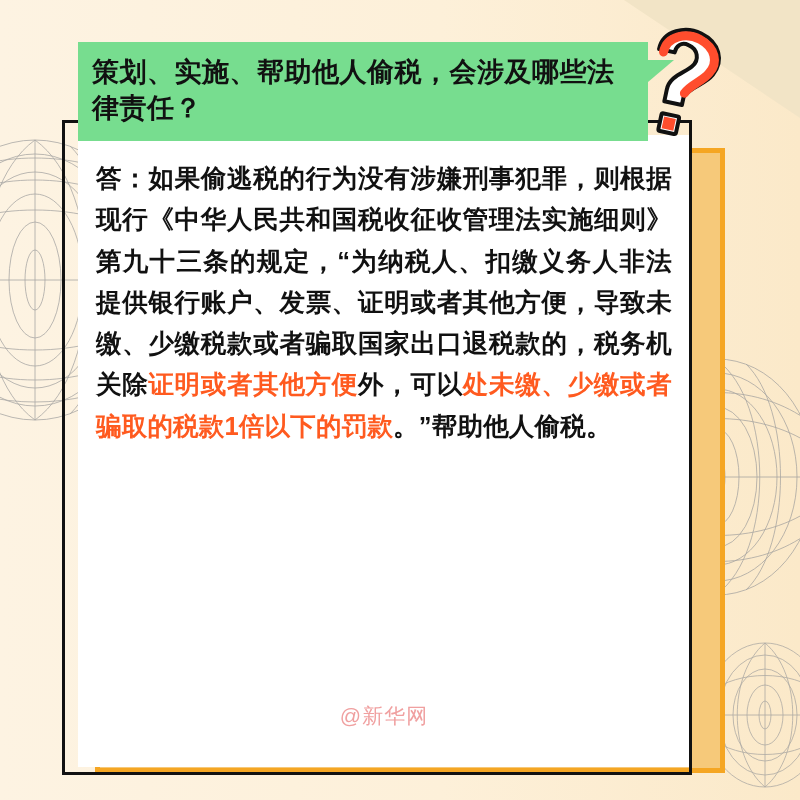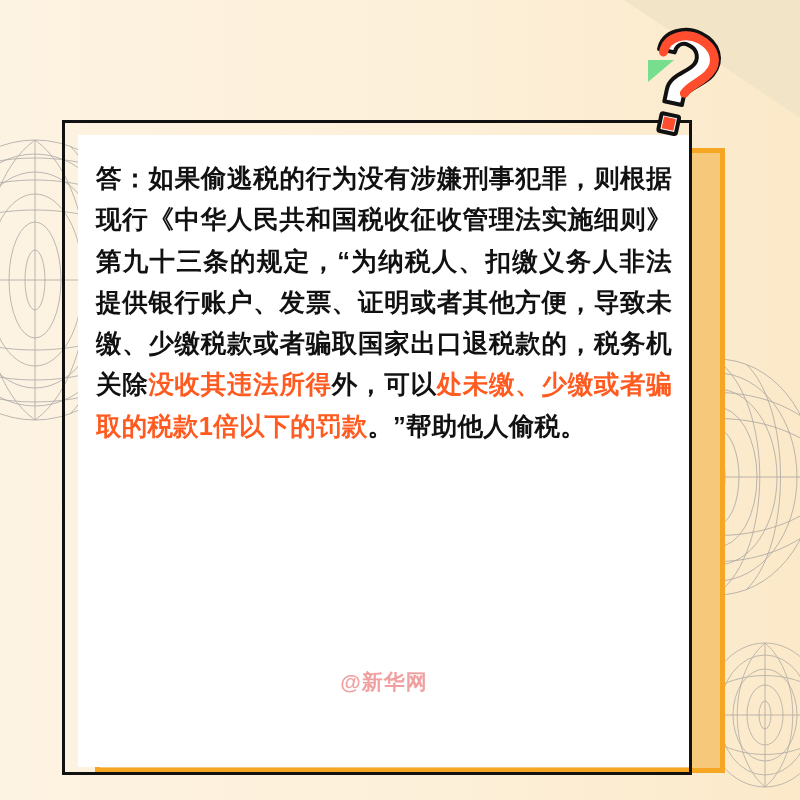--- a/index.html
+++ b/index.html
@@ -141,26 +141,26 @@
     letter-spacing: 0.2px;
     margin: 0 0 2px 0;
   }
   .para.indent { text-indent: 2em; }
   .hl { color: #ff5a1f; }
 
   
   .watermark {
     position: absolute;
     left: 0;
-    top: 668px;
+    top: 702px;
     width: 612px;
     text-align: center;
     font-size: 21px;
     color: #f0a0a0;
-    font-weight: bold;
+    font-weight: normal;
     letter-spacing: 1px;
   }
 </style>
 </head>
 <body>
 
 <div id="stage">
 
   <div class="torus" style="left:-95px; top:130px;">
     <svg width="260" height="300" viewBox="0 0 260 300">
@@ -231,26 +231,29 @@
   <div class="wedge2"></div>
 
   <div class="frame-orange-fill"></div>
   <div class="frame-bottom-fill"></div>
   <div class="frame-orange"></div>
 
   <div class="card"></div>
   <div class="frame-black"></div>
 
   <div class="body-wrap">
-    <p class="para"><span>答：</span><span>如果偷逃税的行为没有涉嫌刑事犯罪，则根据现行《中华人民共和国税收征收管理法实施细则》第九十三条的规定，“为纳税人、扣缴义务人非法提供银行账户、发票、证明或者其他方便，导致未缴、少缴税款或者骗取国家出口退税款的，税务机关除</span><span class="hl">没收其违法所得</span><span>外，可以</span><span class="hl">处未缴、少缴或者骗取的税款1倍以下的罚款</span><span>。”帮助他人偷税。</span></p>
+    <p class="para"><span>答：</span><span>如果偷逃税的行为没有涉嫌刑事犯罪，则根据现行《中华人民共和国税收征收管理法实施细则》第九十三条的规定，“为纳税人、扣缴义务人非法提供银行账户、发票、证明或者其他方便，导致未缴、少缴税款或者骗取国家出口退税款的，税务机关除</span><span class="hl">证明或者其他方便</span><span>外，可以</span><span class="hl">处未缴、少缴或者骗取的税款1倍以下的罚款</span><span>。”帮助他人偷税。</span></p>
   </div>
 
   <div class="watermark" style="left:78px;">@新华网</div>
 
   <div class="banner-tail"></div>
+  <div class="banner">
+    <div class="banner-text">策划、实施、帮助他人偷税，会涉及哪些法律责任？</div>
+  </div>
 
   <div class="qmark">
     <svg width="110" height="130" viewBox="0 0 110 130">
       <g transform="rotate(12 55 65)">
         <path d="M28 34 C28 14, 50 6, 66 10 C86 15, 94 32, 86 48 C80 60, 66 64, 62 76 L62 84 L44 84 L44 72 C44 58, 58 52, 64 44 C70 36, 66 26, 56 24 C48 22, 44 28, 44 34 Z" fill="#ffffff" stroke="#111111" stroke-width="4" stroke-linejoin="round"></path>
         <rect x="44" y="96" width="18" height="18" rx="2" fill="#ffffff" stroke="#111111" stroke-width="4"></rect>
         <path d="M33 36 C33 19, 52 12, 66 16 C83 21, 89 35, 82 47 C77 57, 66 62, 62 72" fill="none" stroke="#ff4d2d" stroke-width="9" stroke-linecap="round"></path>
         <rect x="47" y="99" width="12" height="12" fill="#ff4d2d"></rect>
       </g>
     </svg>

